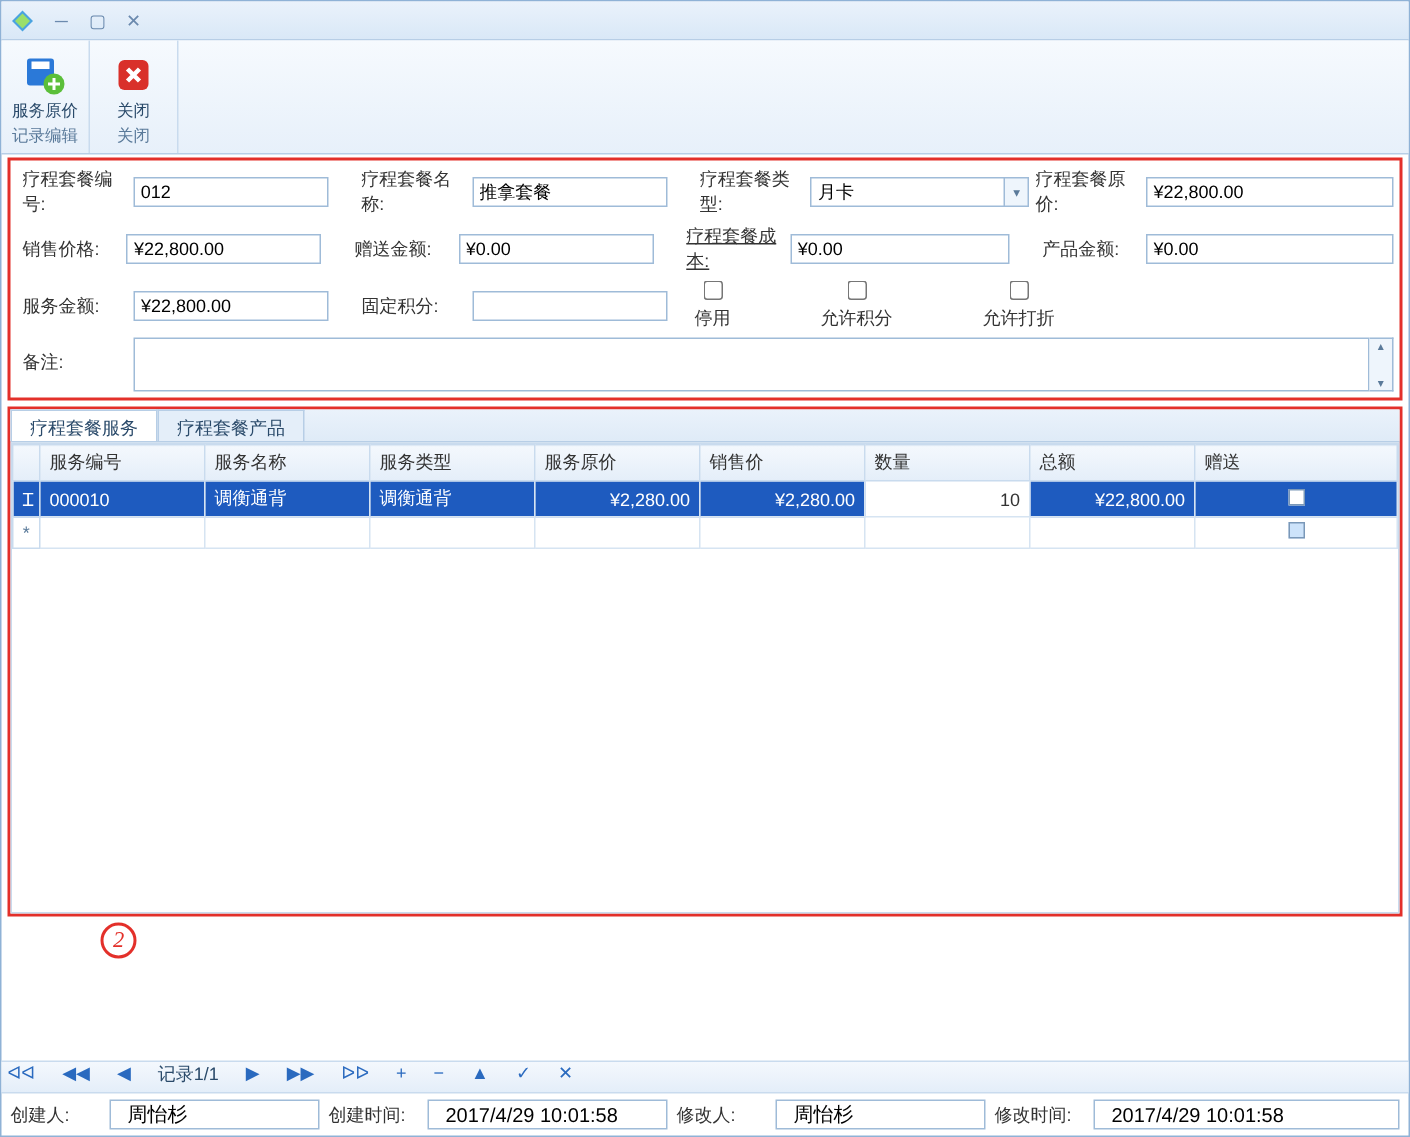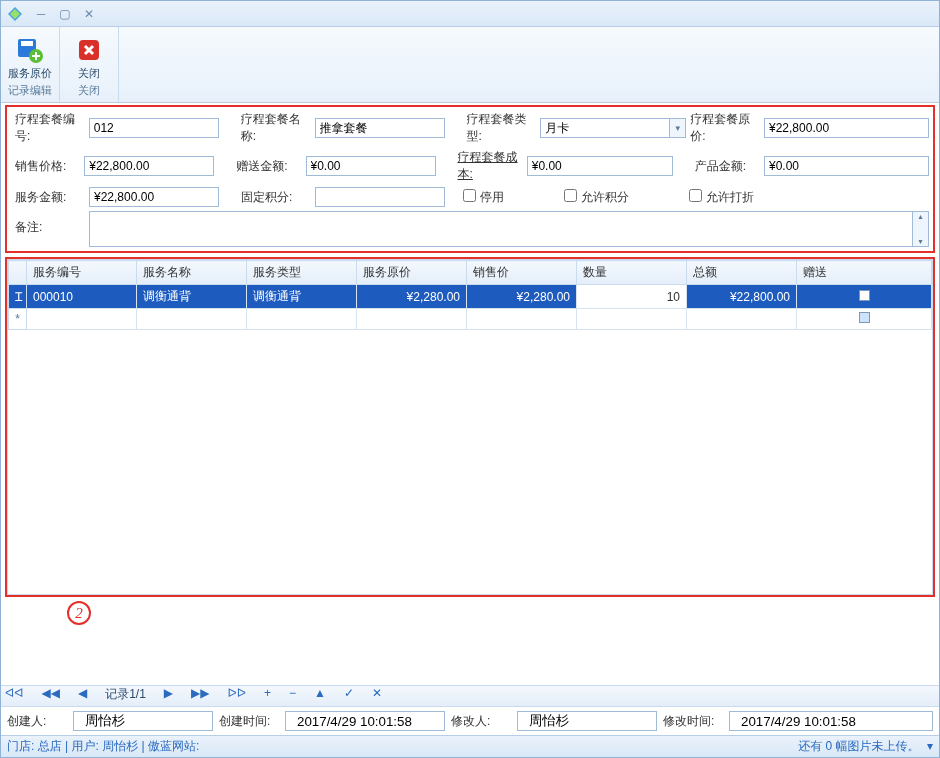--- a/index.html
+++ b/index.html
@@ -30,21 +30,21 @@
 .doc-tab.active { background: #fff; }
 .doc-tab .close { margin-left: 6px; color: #999; }
 
 .form-area { border: 2px solid #e3302a; margin: 2px 4px; padding: 4px; position: relative; }
 .form-row { display: flex; align-items: center; margin-bottom: 4px; }
 .fld-label { width: 78px; text-align: left; color: #333; font-size: 12px; padding-left: 4px; }
 .fld-input { border: 1px solid #9fbbd8; height: 20px; padding: 0 4px; font-size: 12px; background: #fff; }
 .w130 { width: 130px; }
 .combo { display: flex; }
 .combo-arrow { width: 16px; border: 1px solid #9fbbd8; border-left: none; background: #eef5fc; display: flex; align-items: center; justify-content: center; font-size: 9px; color: #5a7a9a; }
-.chk { display: flex; gap: 4px; margin-left: 18px; }
+.chk { display: flex; align-items: center; gap: 4px; margin-left: 18px; flex-direction: column; }
 .chk input { width: 13px; height: 13px; }
 .remark-row { display: flex; align-items: flex-start; }
 .remark-input { flex: 1; height: 36px; border: 1px solid #9fbbd8; resize: none; }
 .remark-scroll { width: 16px; height: 36px; border: 1px solid #9fbbd8; border-left: none; display: flex; flex-direction: column; justify-content: space-between; background: #eef5fc; font-size: 8px; align-items: center; color: #5a7a9a; }
 
 .services-area { border: 2px solid #e3302a; margin: 2px 4px; padding: 0; position: relative; height: 340px; display: flex; flex-direction: column; }
 .svc-tabs { height: 22px; display: flex; border-bottom: 1px solid #b7cee6; background: linear-gradient(#eaf2fb,#dfebf7); }
 .svc-tab { padding: 3px 12px; border: 1px solid #b7cee6; border-bottom: none; background: #e4eef9; font-size: 12px; color: #2a4a6a; cursor: pointer; }
 .svc-tab.active { background: #fff; }
 .grid { flex: 1; overflow: hidden; border: 1px solid #c9dbee; margin: 0; }
@@ -169,20 +169,24 @@
       <span class="fld-label" style="padding-top:8px;">备注:</span>
       <textarea class="remark-input" style=""></textarea>
       <div class="remark-scroll">
           <span>▴</span>
           <span>▾</span>
         </div>
     </div>
   </div>
 
   <div class="services-area">
+    <div class="svc-tabs">
+      <div class="svc-tab active">疗程套餐服务</div>
+      <div class="svc-tab">疗程套餐产品</div>
+    </div>
     <div class="grid">
       <table>
         <colgroup>
             <col style="width:18px">
             <col style="width:110px">
             <col style="width:110px">
             <col style="width:110px">
             <col style="width:110px">
             <col style="width:110px">
             <col style="width:110px">
@@ -250,25 +254,14 @@
     <span class="lbl">创建人:</span>
     <input class="val" style="width: 140px;" readonly="" value="周怡杉">
     <span class="lbl">创建时间:</span>
     <input class="val" style="width: 160px;" readonly="" value="2017/4/29 10:01:58">
     <span class="lbl">修改人:</span>
     <input class="val" style="width: 140px;" readonly="" value="周怡杉">
     <span class="lbl">修改时间:</span>
     <input class="val" style="flex: 1 1 0%;" readonly="" value="2017/4/29 10:01:58">
   </div>
 
-  <div class="statusbar">
-    <div>
-      <span>门店: 总店</span> | 
-      <span>用户: 周怡杉</span> | 
-      <a href="#">傲蓝网站:</a>
-    </div>
-    <div>
-      <span>还有 0 幅图片未上传。</span>
-      <span style="margin-left:4px;">▾</span>
-    </div>
-  </div>
 
 </div>
 
 </body></html>

